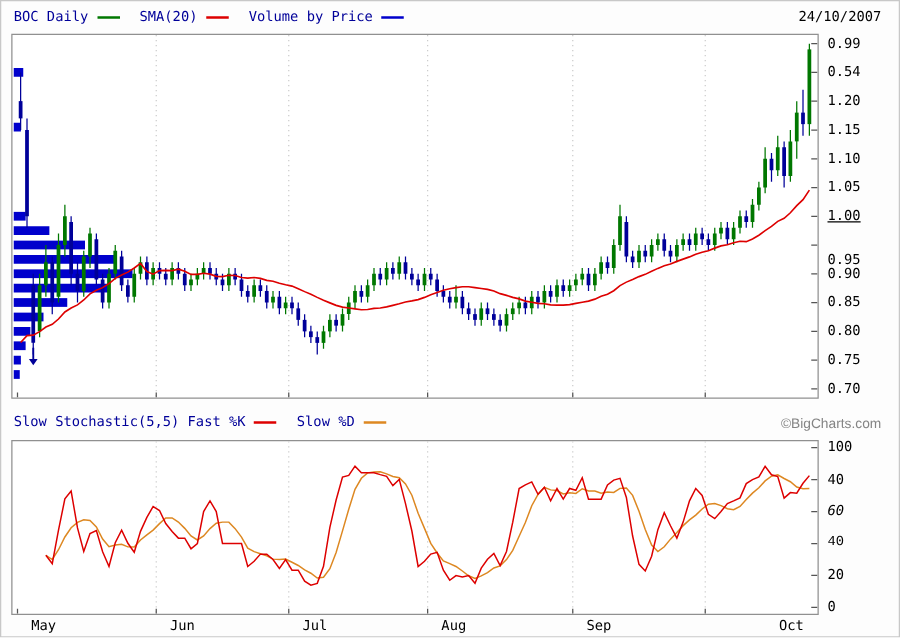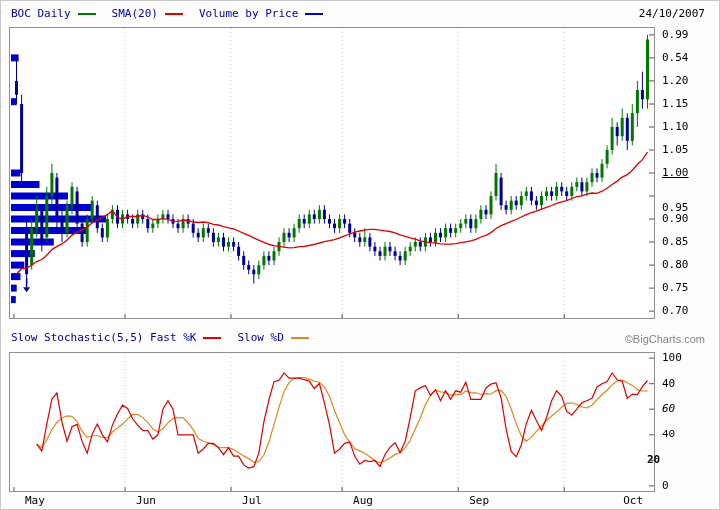--- a/index.html
+++ b/index.html
@@ -376,21 +376,21 @@
     <div class="ylab" style="left: 661px; top: 211.032px;">0.90</div>
     <div class="ylab" style="left: 661px; top: 200px;">0.95</div>
     <div class="ylab" style="left: 661px; top: 165px; text-decoration: underline;">1.00</div>
     <div class="ylab" style="left: 661px; top: 141.984px;">1.05</div>
     <div class="ylab" style="left: 661px; top: 118.968px;">1.10</div>
     <div class="ylab" style="left: 661px; top: 95.9524px;">1.15</div>
     <div class="ylab" style="left: 661px; top: 72.9365px;">1.20</div>
     <div class="ylab" style="left: 661px; top: 49.9206px;">0.54</div>
     <div class="ylab" style="left: 661px; top: 26.9048px;">0.99</div>
     <div class="ylab" style="left: 661px; top: 477.889px;">0</div>
-    <div class="ylab" style="left: 646px; top: 452.333px; font-weight: bold;">20</div>
+    <div class="ylab" style="left: 661px; top: 452.333px;">20</div>
     <div class="ylab" style="left: 661px; top: 426.778px; font-family: Liberation Mono, monospace;">40</div>
     <div class="ylab" style="left: 661px; top: 401.222px; font-style: italic;">60</div>
     <div class="ylab" style="left: 661px; top: 375.667px;">40</div>
     <div class="ylab" style="left: 661px; top: 350.111px;">100</div>
     <div class="xlab" style="left: 24px; top: 493px;">May</div>
     <div class="xlab" style="left: 135.048px; top: 493px;">Jun</div>
     <div class="xlab" style="left: 241.048px; top: 493px;">Jul</div>
     <div class="xlab" style="left: 352.095px; top: 493px;">Aug</div>
     <div class="xlab" style="left: 468.19px; top: 493px;">Sep</div>
     <div class="xlab" style="left: 574.19px; top: 493px; margin-left: 48px;">Oct</div>

